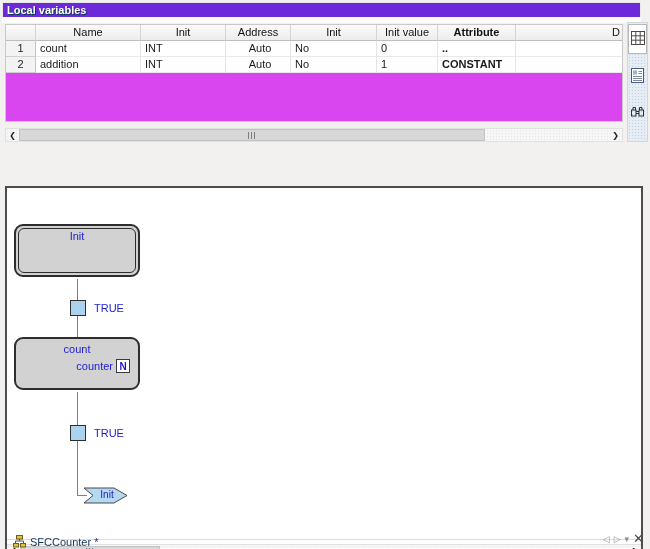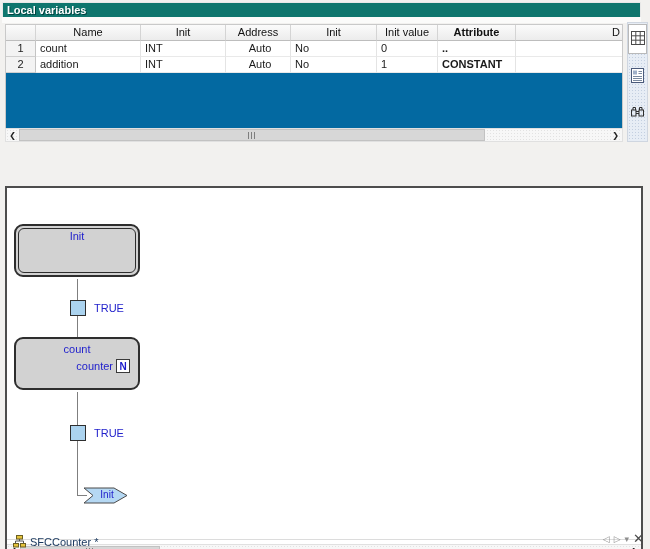--- a/index.html
+++ b/index.html
@@ -8,30 +8,30 @@
     font-family:"Liberation Sans", sans-serif;
     background:#f2f1ef;
     position:relative;
     overflow:hidden;
     font-size:11px;
     color:#1a1a1a;
   }
   
   .titlebar {
     position:absolute; left:2px; top:2px; width:639px; height:16px;
-    background:#0f766e;
+    background:#6d28d9;
     border:1px solid #e8e8e8;
     color:#fff; font-size:11px; font-weight:bold;
     line-height:14px; padding-left:4px;
     text-shadow:1px 1px 0 #00423f;
   }
   
   .table-wrap {
-    position:absolute; left:5px; top:24px; width:618px; height:118px;
-    background:#0369a1; border:1px solid #c9c9c9;
+    position:absolute; left:5px; top:24px; width:618px; height:98px;
+    background:#d946ef; border:1px solid #c9c9c9;
   }
   .vrow { display:flex; }
   .hcell {
     height:16px; line-height:15px; text-align:center;
     background:linear-gradient(#fbfbfb,#ececec);
     border-right:1px solid #d4d4d4; border-bottom:1px solid #bdbdbd;
     overflow:hidden; white-space:nowrap; color:#111;
   }
   .dcell {
     height:16px; line-height:15px; padding-left:4px;

